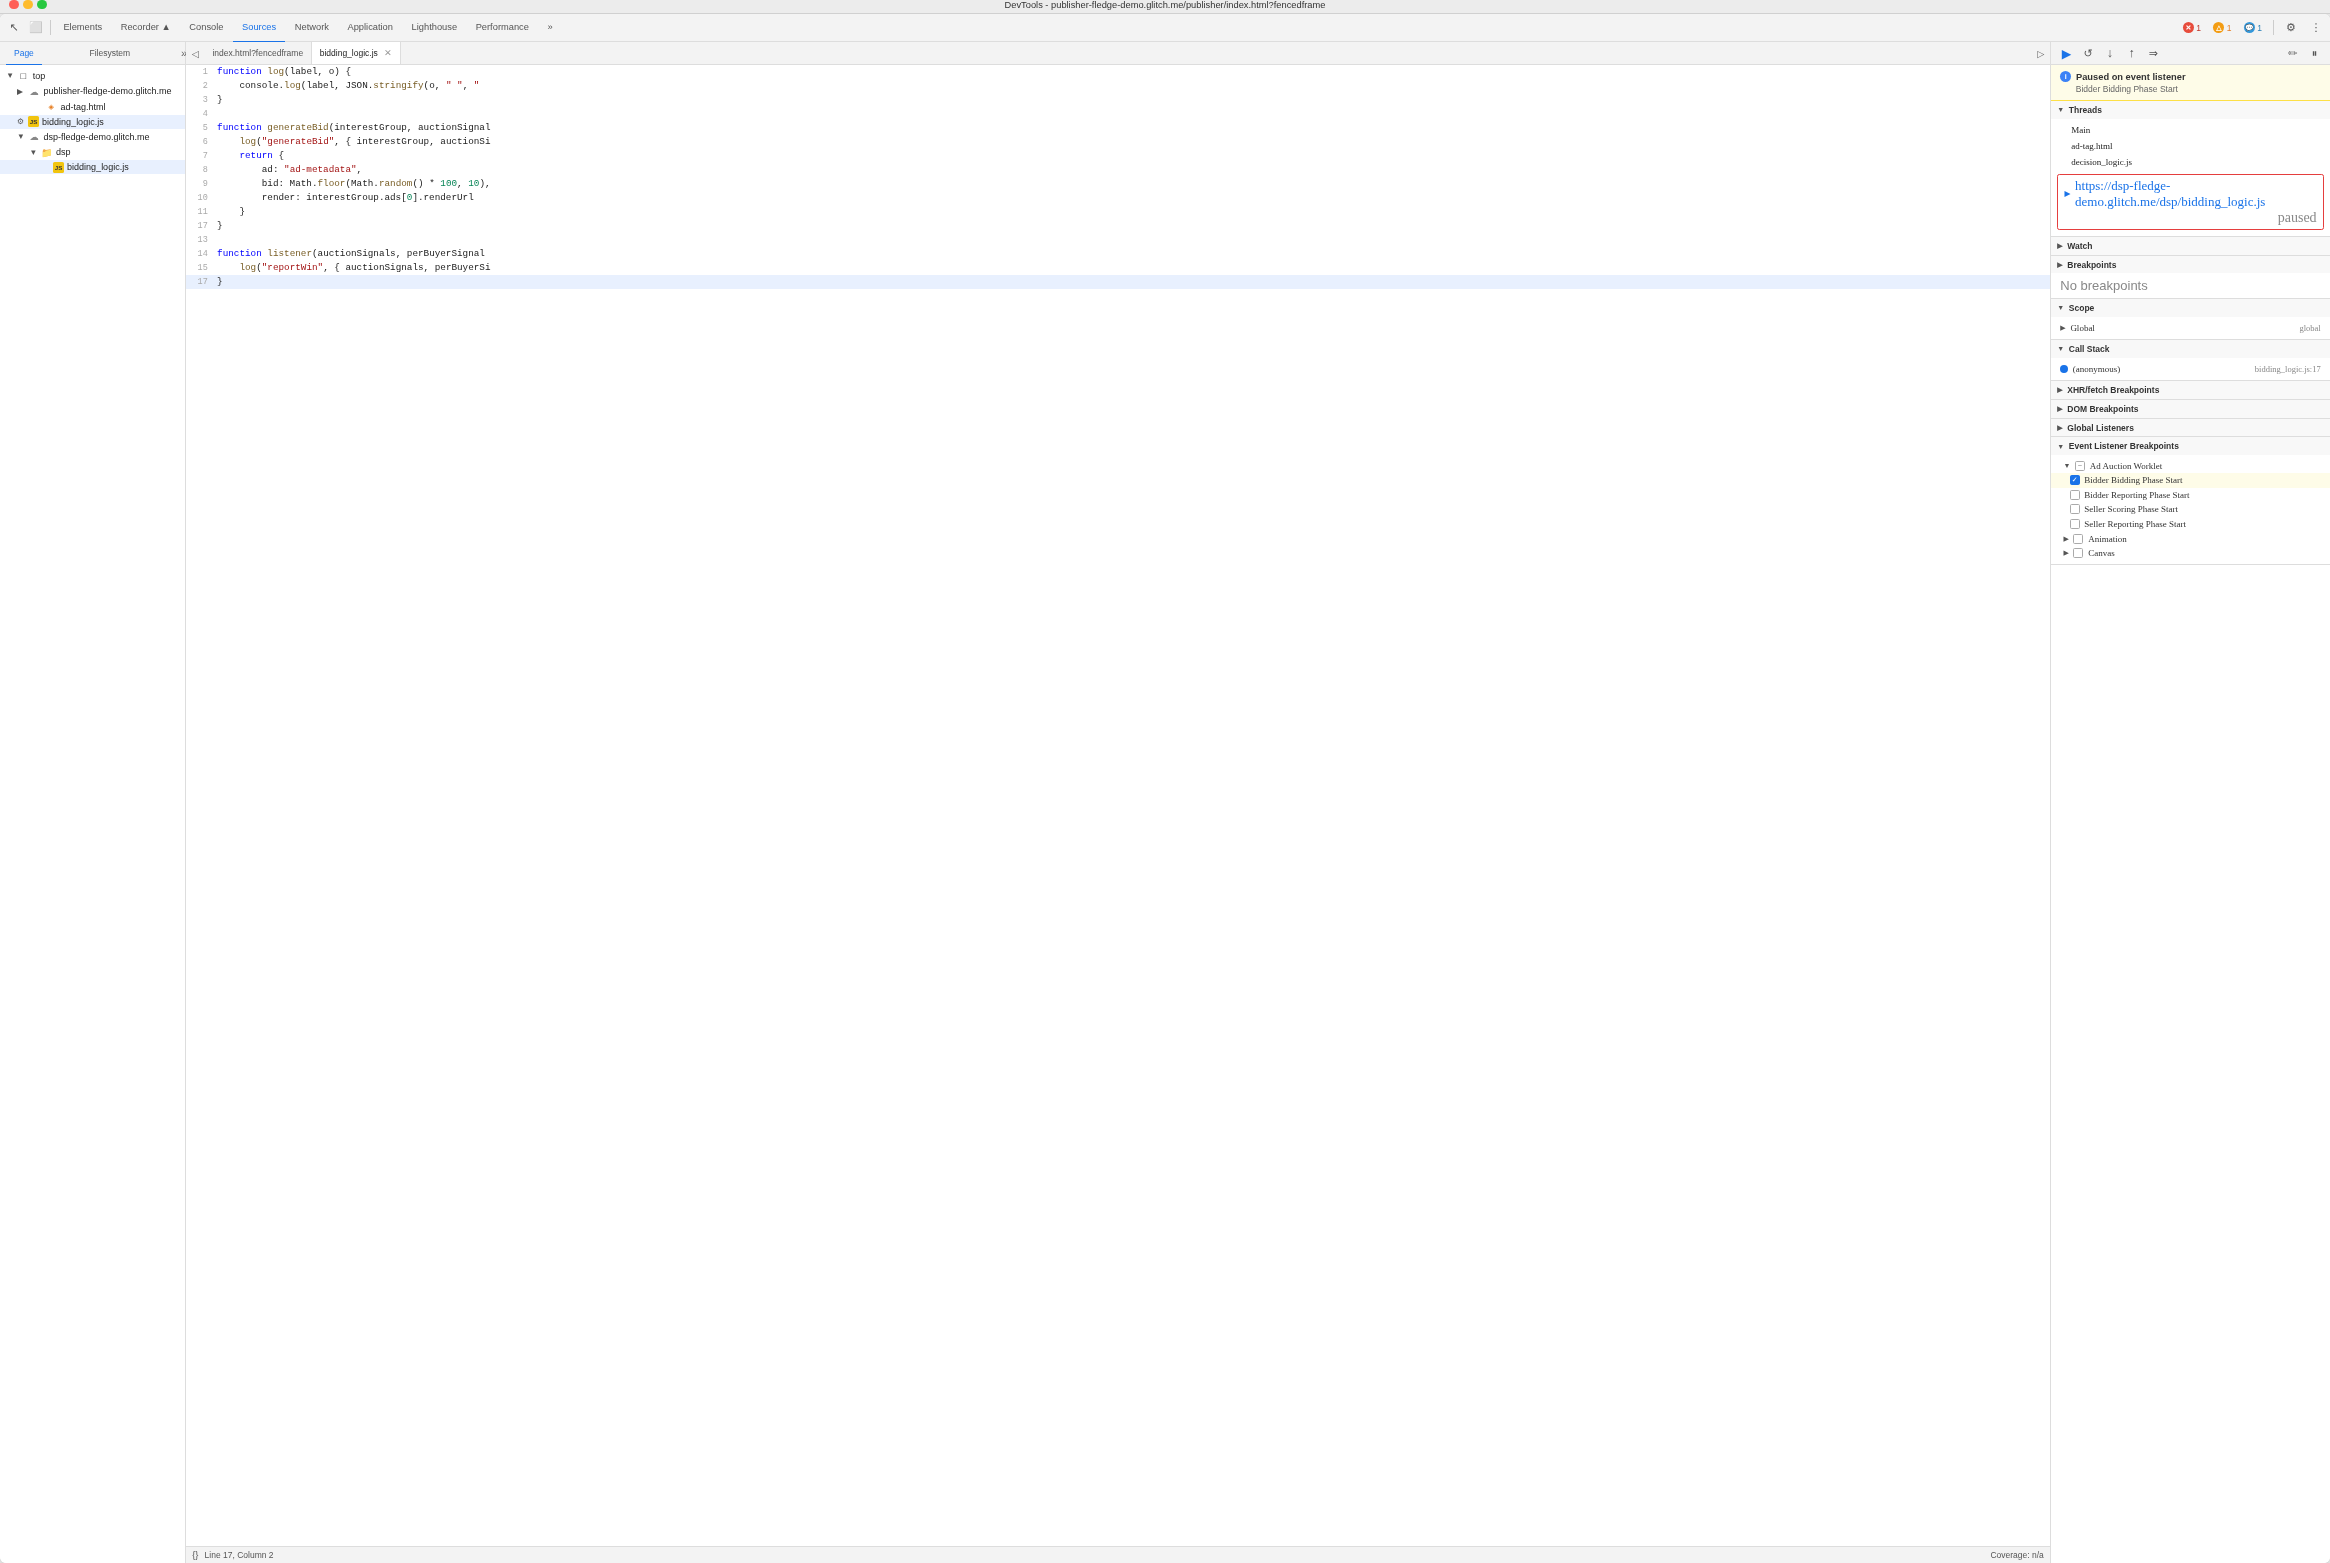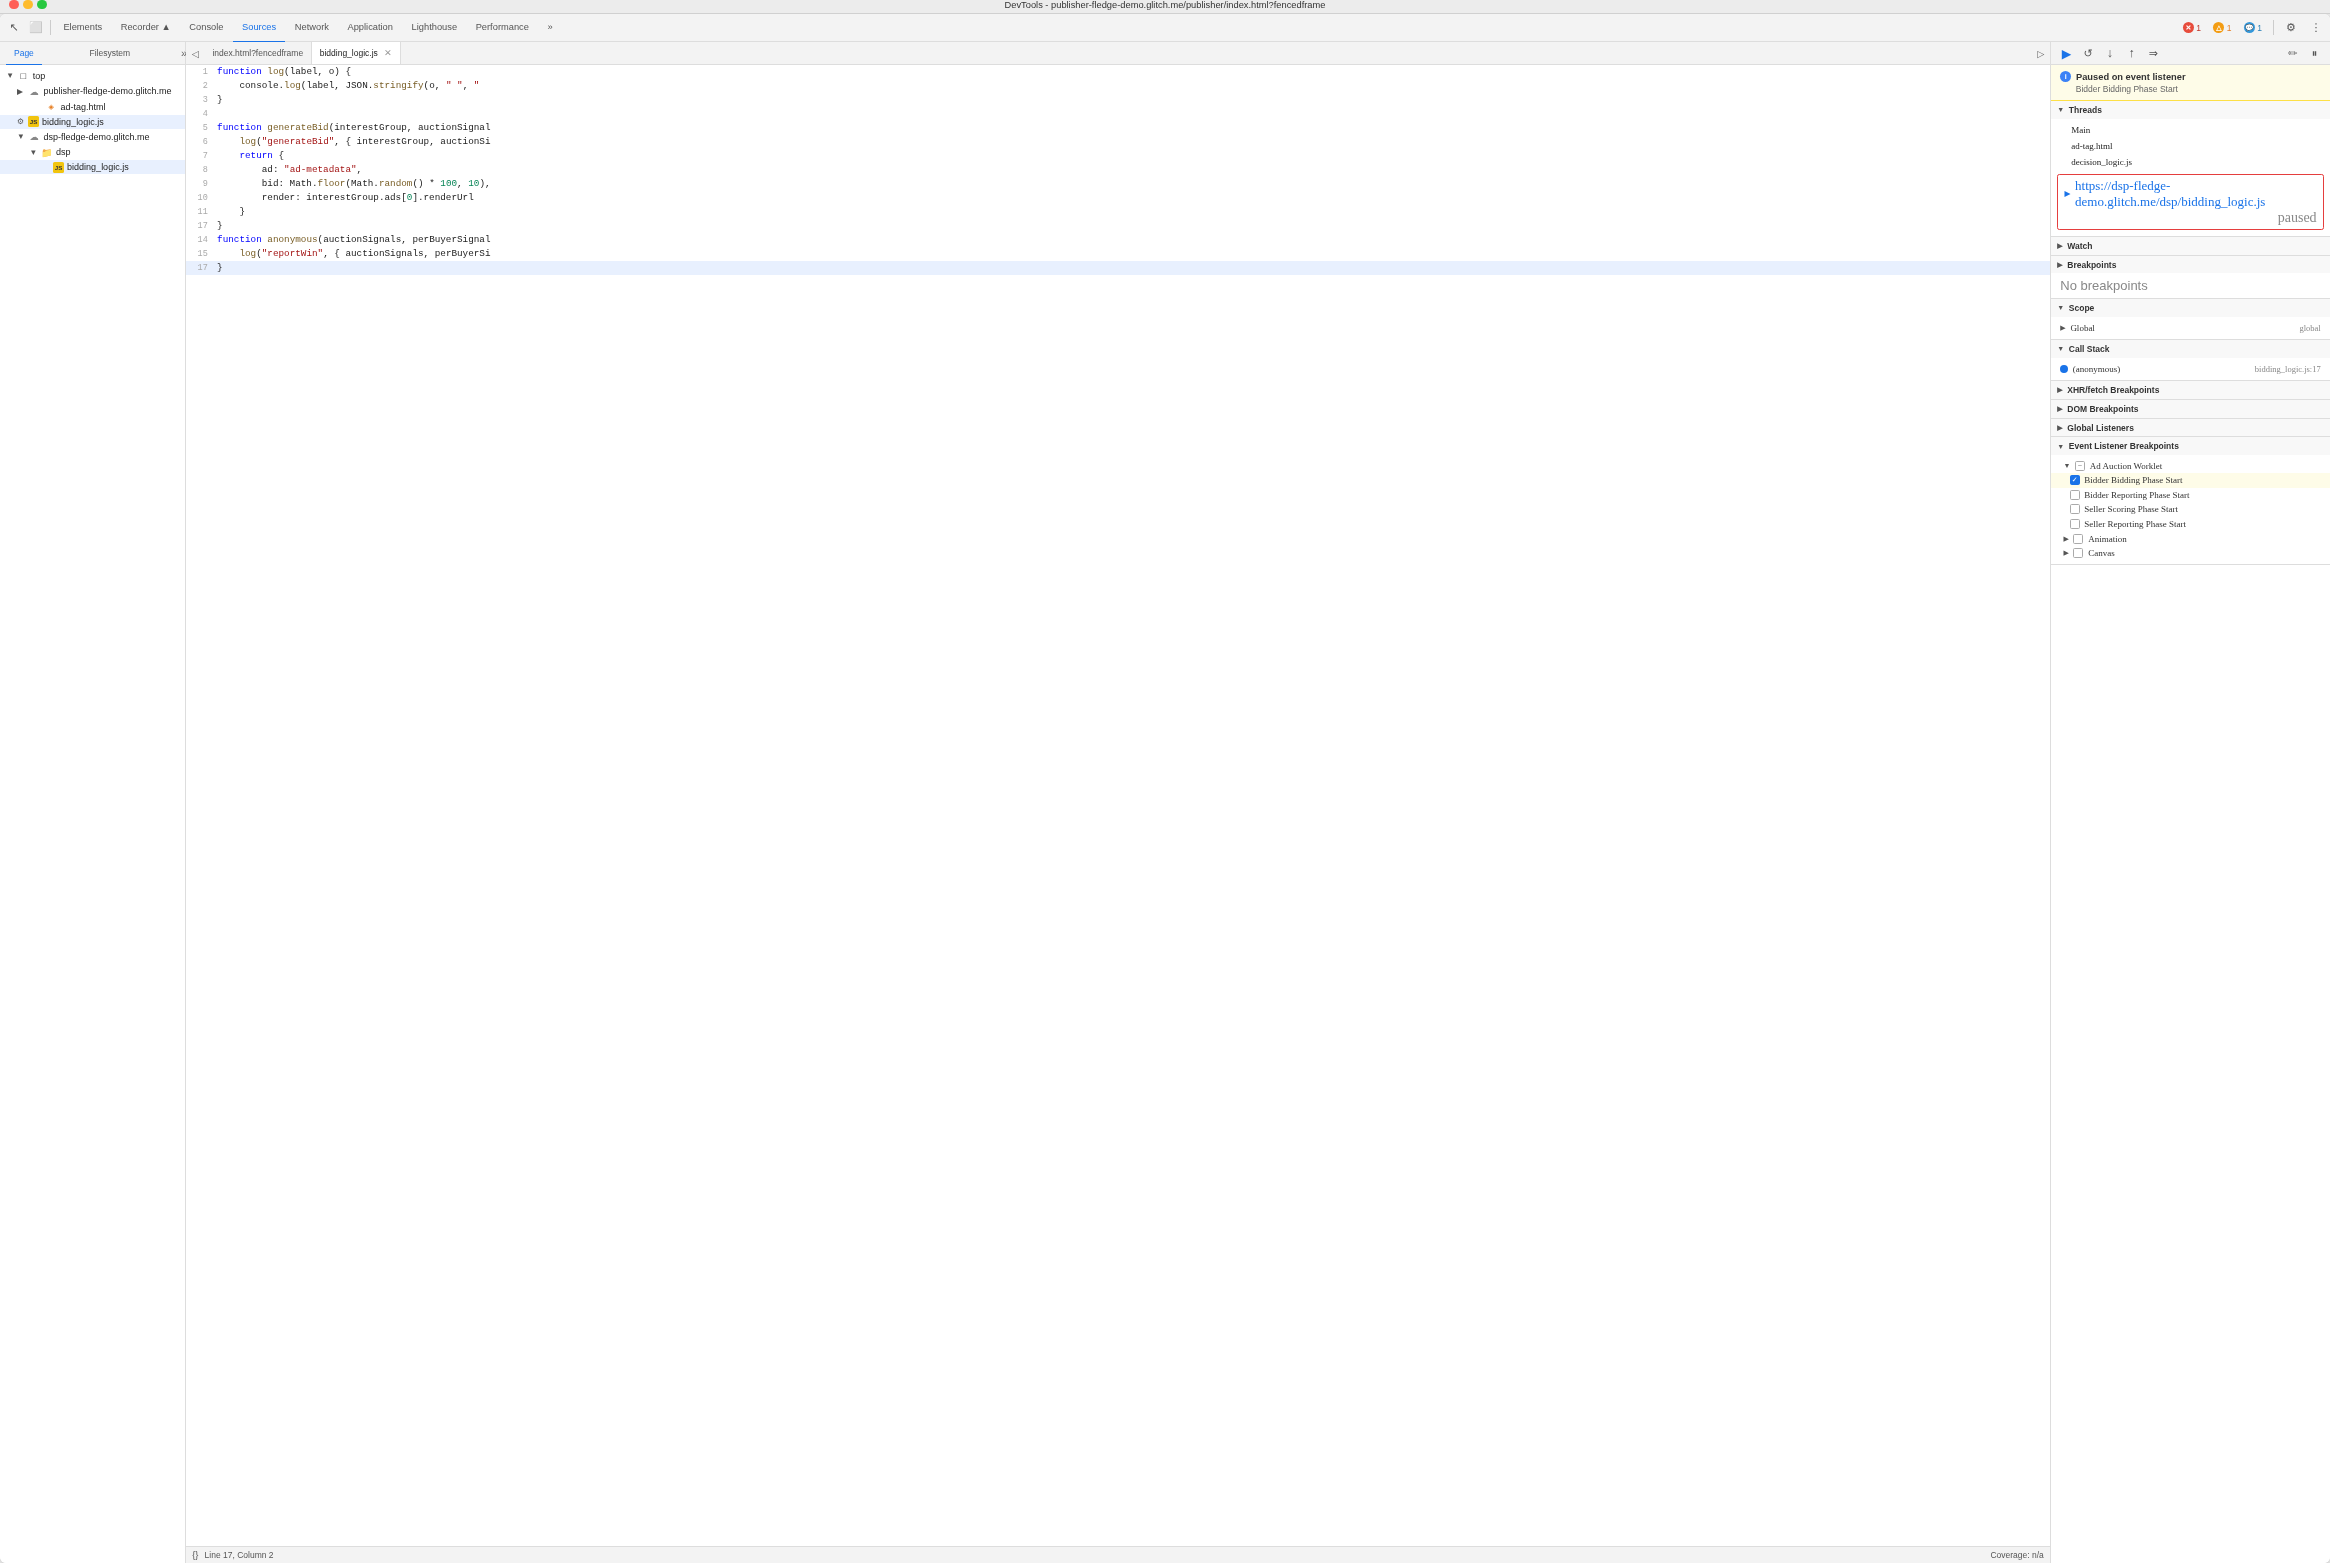--- a/index.html
+++ b/index.html
@@ -734,22 +734,26 @@
           </div>
           <div class="code-line">
             <span class="line-num">11</span>
             <span class="line-content">    }</span>
           </div>
           <div class="code-line">
             <span class="line-num">17</span>
             <span class="line-content">}</span>
           </div>
           <div class="code-line">
+            <span class="line-num">13</span>
+            <span class="line-content"> </span>
+          </div>
+          <div class="code-line">
             <span class="line-num">14</span>
-            <span class="line-content"><span class="kw">function</span> <span class="fn">anonymous</span>(auctionSignals, perBuyerSignal</span>
+            <span class="line-content"><span class="kw">function</span> <span class="fn">listener</span>(auctionSignals, perBuyerSignal</span>
           </div>
           <div class="code-line">
             <span class="line-num">15</span>
             <span class="line-content">    <span class="fn">log</span>(<span class="str">"reportWin"</span>, { auctionSignals, perBuyerSi</span>
           </div>
           <div class="code-line highlighted-line">
             <span class="line-num">17</span>
             <span class="line-content">}</span>
           </div>
         </div>

